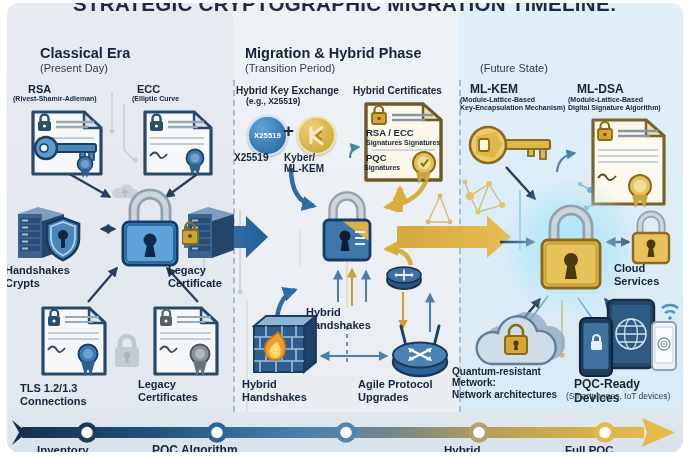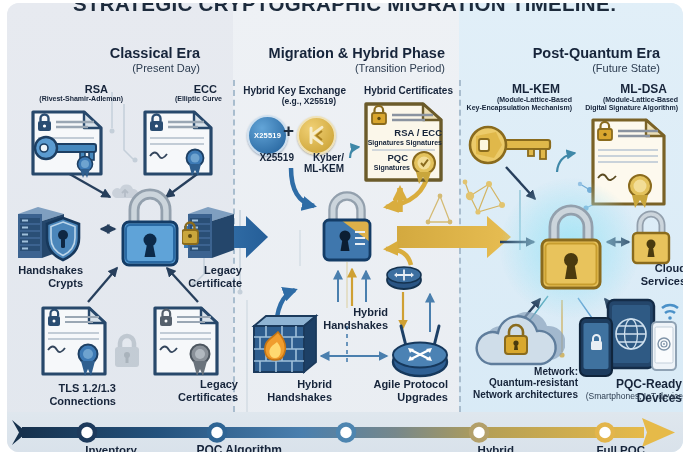--- a/index.html
+++ b/index.html
@@ -8,21 +8,21 @@
   .content{position:absolute;left:-7px;top:-3px;width:690px;height:459px}
   .abs{position:absolute}
   
   #bg-left{left:0;top:0;width:233px;height:459px;background:linear-gradient(180deg,#e7eaf0,#e2e7ee)}
   #bg-mid{left:233px;top:0;width:226px;height:459px;background:linear-gradient(180deg,#eef1f5,#e9edf2)}
   #bg-right{left:459px;top:0;width:231px;height:459px;background:linear-gradient(180deg,#e1eff8,#d8eaf6)}
   #bg-timeline{left:0;top:412px;width:690px;height:47px;background:linear-gradient(180deg,#dfe7ee,#d8e1ea)}
   .sep{position:absolute;top:80px;height:332px;width:0;border-left:2px dashed #a9bdce}
   
   .title{position:absolute;top:-9px;left:0;width:690px;text-align:center;color:#1d2b3c;font-weight:bold;font-size:20.5px;line-height:1.22;letter-spacing:.3px}
-  .lbl{position:absolute;font-weight:bold;color:#16243a;text-align:right;line-height:1.14}
+  .lbl{position:absolute;font-weight:bold;color:#16243a;text-align:left;line-height:1.14}
   .s15{font-size:14.5px}.s12{font-size:12px}.s11{font-size:11px}.s10{font-size:10px}.s95{font-size:9.5px}
   .t7{font-size:7px;line-height:1.15}.t85{font-size:8.5px}
   .colsub{font-size:11px;font-weight:normal;color:#2c3c50}
   
   .badge{position:absolute;border-radius:50%;display:flex;align-items:center;justify-content:center}
   #x25519-badge{left:247px;top:115px;width:37px;height:37px;background:radial-gradient(circle at 35% 30%,#63a5d8,#1e5c96);border:2px solid #cfe0ef;box-shadow:0 1px 2px rgba(20,50,90,.4)}
   #x25519-badge span{color:#fff;font-weight:bold;font-size:7.5px;letter-spacing:.2px}
   #kyber-badge{left:297px;top:116px;width:35px;height:35px;background:radial-gradient(circle at 35% 30%,#f0d074,#c79d2e);border:2px solid #efe2b8;box-shadow:0 1px 2px rgba(90,70,20,.4)}
   .plus{position:absolute;left:283px;top:120px;font-size:19px;font-weight:bold;color:#1d2b3c}
   
@@ -442,21 +442,20 @@
 
   <div class="lbl s11" style="left:242px;top:378px;width:90px">
     <span style="display:block">Hybrid</span>
     <span style="display:block">Handshakes</span>
   </div>
   <div class="lbl s11" style="left:358px;top:378px;width:90px">
     <span style="display:block">Agile Protocol</span>
     <span style="display:block">Upgrades</span>
   </div>
 
-  <div class="lbl s15" style="left:480px;top:45px;width:180px">Post-Quantum Era</div>
   <div class="lbl colsub" style="left:480px;top:62px;width:180px">(Future State)</div>
 
   <div class="lbl s12" style="left:470px;top:83px;width:90px">ML-KEM</div>
   <div class="lbl t7" style="left:460px;top:96px;width:112px">
     <span style="display:block">(Module-Lattice-Based</span>
     <span style="display:block">Key-Encapsulation Mechanism)</span>
   </div>
   <div class="lbl s12" style="left:577px;top:83px;width:90px">ML-DSA</div>
   <div class="lbl t7" style="left:568px;top:96px;width:110px">
     <span style="display:block">(Module-Lattice-Based</span>
@@ -510,22 +509,22 @@
 
   <svg class="abs" style="left:465px;top:300px" width="100" height="72" viewBox="0 0 100 72">
     <path d="M30 64 a17 17 0 1 1 6-33 a21 21 0 0 1 40 -1 a14 14 0 1 1 3 34 z" fill="#8aa3bc" opacity=".7" transform="translate(6,-4)"></path>
     <path d="M26 64 a16 16 0 1 1 7-31 a20 20 0 0 1 39 -2 a14 14 0 1 1 4 33 z" fill="#cfdde9" stroke="#5f7d9c" stroke-width="2.4"></path>
     <rect x="40" y="36" width="22" height="18" rx="3" fill="#d9a82e" stroke="#8a6b1d" stroke-width="2"></rect>
     <path d="M44 36 v-4 a7 7 0 0 1 14 0 v4" fill="none" stroke="#8a6b1d" stroke-width="2.6"></path>
     <circle cx="51" cy="43" r="2.6" fill="#4a3a0e"></circle>
     <path d="M49.8 44 h2.4 l.8 6 h-4 Z" fill="#4a3a0e"></path>
   </svg>
   <div class="lbl s10" style="left:452px;top:366px;width:126px">
+    <span style="display:block">Quantum-resistant</span>
     <span style="display:block">Metwork:</span>
-    <span style="display:block">Quantum-resistant</span>
     <span style="display:block">Network architectures</span>
   </div>
 
   <svg class="abs" style="left:574px;top:292px" width="108" height="92" viewBox="0 0 108 92">
     <g stroke="#4a90c8" stroke-width="2.4" fill="none">
       <path d="M88 16 a12 12 0 0 1 16 0"></path>
       <path d="M91 21 a7.5 7.5 0 0 1 10 0"></path>
     </g>
     <circle cx="96" cy="26" r="1.8" fill="#4a90c8"></circle>
     <rect x="34" y="8" width="46" height="68" rx="6" fill="#24466b" stroke="#142c48" stroke-width="2.4"></rect>

